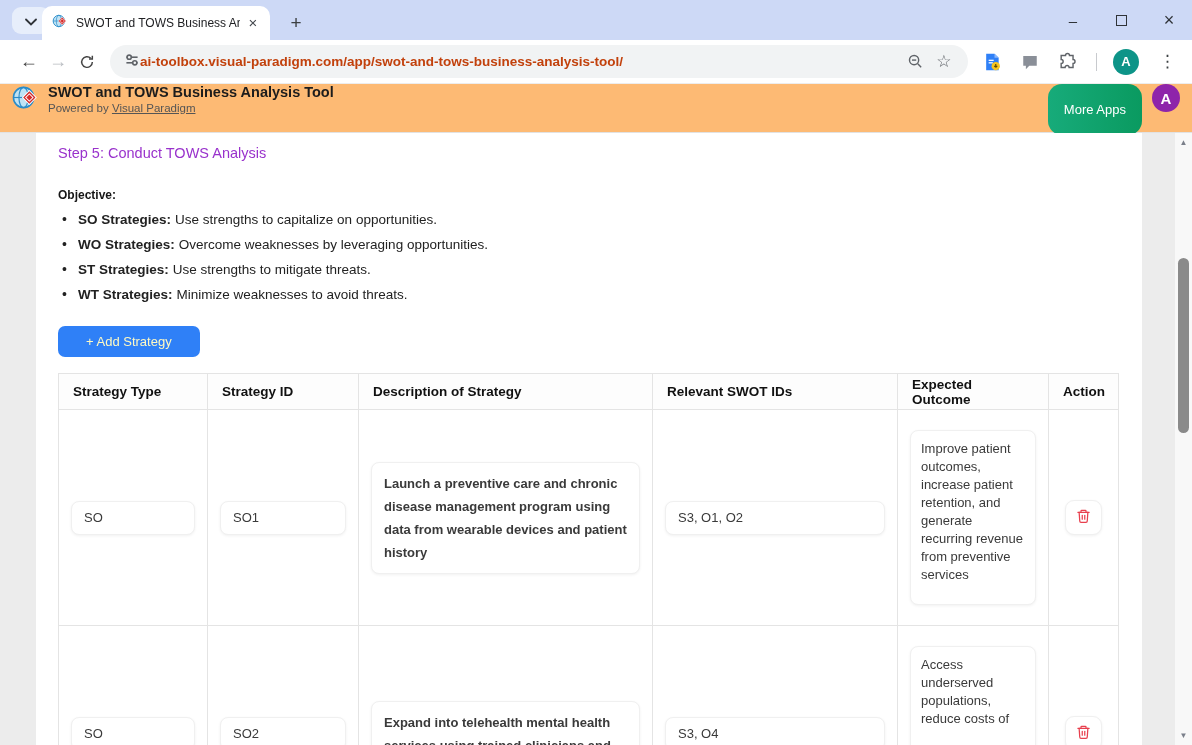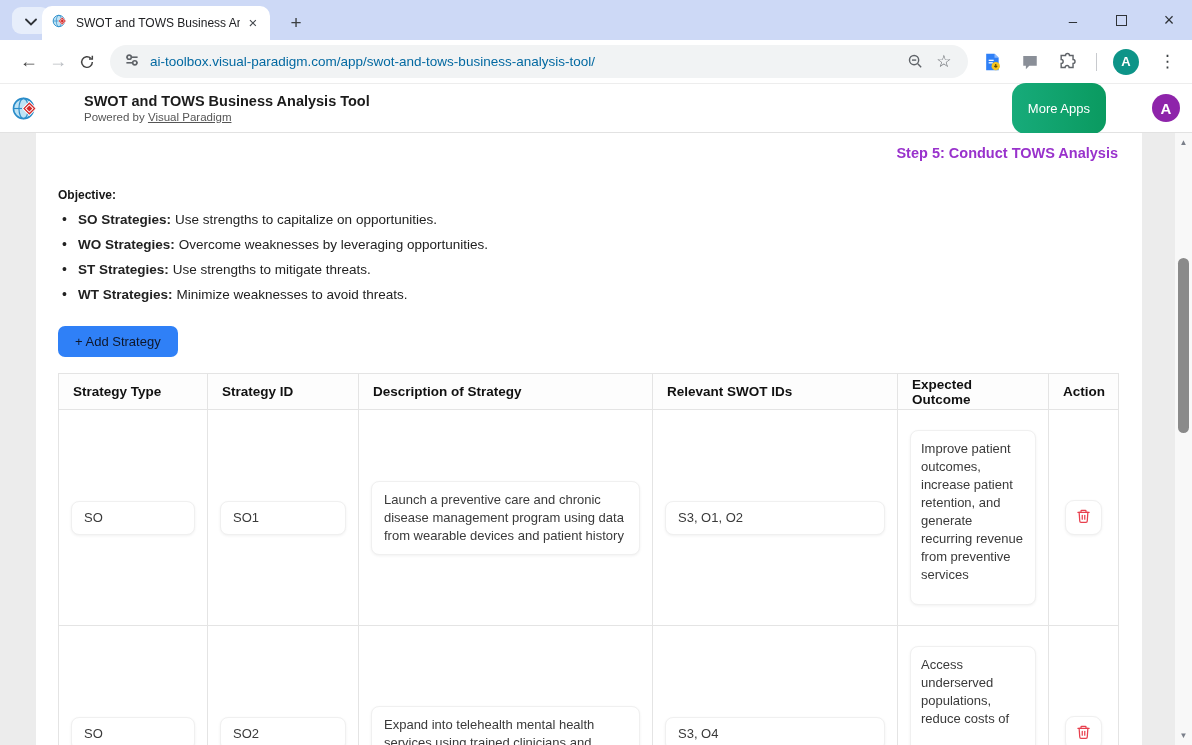--- a/index.html
+++ b/index.html
@@ -14,64 +14,64 @@
   .new-tab { position:absolute; left:283px; top:10px; font-size:19px; color:#3c4043; width:26px; height:26px; text-align:center; line-height:25px; border-radius:50%; cursor:pointer; }
   .win-controls { position:absolute; right:14px; top:0; height:40px; display:flex; align-items:center; gap:30px; }
   .win-btn { color:#2f3338; font-size:15px; width:18px; text-align:center; cursor:pointer; }
   .maxi { width:11px; height:11px; border:1.5px solid #2f3338; display:inline-block; }
 
   
   .toolbar { height:44px; background:#fff; display:flex; align-items:center; padding:0 10px 0 14px; border-bottom:1px solid #ededed; }
   .nav-ico { font-size:18px; color:#444; width:32px; height:32px; display:flex; align-items:center; justify-content:center; border-radius:50%; cursor:pointer; }
   .nav-ico.disabled { color:#b9bdc2; }
   .url-pill { flex:0 0 858px; height:33px; background:#f1f3f4; border-radius:17px; display:flex; align-items:center; padding:0 10px 0 14px; margin-left:8px; }
-  .url-text { font-size:13.5px; color:#0369a1; flex:1; margin-left:10px; white-space:nowrap; overflow:hidden; }
+  .url-text { font-size:13.5px; color:#c2410c; flex:1; white-space:nowrap; overflow:hidden;font-weight:bold; }
   .pill-ico { width:28px; height:28px; display:flex; align-items:center; justify-content:center; cursor:pointer; }
   .star { font-size:17px; color:#5f6368; }
   .ext-area { display:flex; align-items:center; margin-left:12px; gap:14px; }
   .ext-ico { width:24px; height:24px; display:flex; align-items:center; justify-content:center; cursor:pointer; }
   .tb-divider { width:1px; height:18px; background:#c8cace; margin:0 2px; }
   .tb-avatar { width:26px; height:26px; border-radius:50%; background:#0d9488; color:#fff; font-size:13px; font-weight:bold; display:flex; align-items:center; justify-content:center; cursor:pointer; }
   .menu-dots { font-size:17px; color:#3c4043; padding:0 6px; cursor:pointer; }
 
   
-  .app-header { height:49px; background:#ffffff; border-bottom:1px solid #e2e2e2; display:flex; align-items:center; padding:0 12px;gap:36px; }
+  .app-header { height:49px; background:#fdba74; border-bottom:1px solid #e2e2e2; display:flex; align-items:flex-start; padding:0 12px; }
   .logo { width:27px; height:27px; margin-right:9px; }
   .app-titles { flex:1; }
   .app-title { font-size:14.5px; font-weight:bold; color:#1c1c1c; line-height:16px; }
   .app-sub { font-size:11.5px; color:#555; margin-top:2px; }
   .app-sub a { color:#555; text-decoration:underline; cursor:pointer; }
   .more-apps { background:linear-gradient(90deg,#17ab7a,#0a9a60); color:#fff; font-size:13px; border:none; border-radius:14px; padding:18px 16px; margin-right:10px; cursor:pointer; }
   .hdr-avatar { width:28px; height:28px; border-radius:50%; background:#8e24aa; color:#fff; font-weight:bold; font-size:15px; display:flex; align-items:center; justify-content:center; cursor:pointer; }
 
   
   .page { position:relative; height:612px; background:#ececec; }
   .card { position:absolute; left:36px; top:0; width:1106px; height:100%; background:#fff; overflow:hidden; padding:12px 24px 0 22px; }
-  .step-title { color:#9932cc; font-weight:bold; font-size:14.5px;text-align:right; }
+  .step-title { color:#9932cc; font-weight:normal; font-size:14.5px; }
   .sec-label { font-weight:bold; font-size:12px; color:#161616; }
   .objective-label { margin-top:27px; }
   .objective-text { font-size:13.5px; color:#222; margin-top:4px; }
   .instructions-label { margin-top:20px; }
   ul.instr { list-style:none; margin-top:9px; }
   ul.instr li { font-size:13.5px; color:#222; margin-bottom:8px; padding-left:20px; position:relative; line-height:17px; }
   ul.instr li::before { content:"•"; position:absolute; left:4px; top:0; font-size:14px; }
   .instr-term { font-weight:bold; margin-right:4px; }
-  .add-btn { margin-top:15px; background:#2f80f7; color:#0f172a; font-size:13px; border:none; border-radius:7px; padding:8px 17px; cursor:pointer;text-align:center; }
+  .add-btn { margin-top:15px; background:#2f80f7; color:#fef9c3; font-size:13px; border:none; border-radius:7px; padding:8px 28px; cursor:pointer;text-align:center; }
 
   
   table.strategy { border-collapse:collapse; table-layout:fixed; width:1060px; margin-top:16px; }
   table.strategy th, table.strategy td { border:1px solid #e4e4e4; }
   table.strategy th { height:36px; font-size:13.5px; font-weight:bold; color:#111; text-align:left; padding:0 14px; background:#fdfdfd; }
   th.center { text-align:center; padding:0 4px; }
   table.strategy td { vertical-align:middle; padding:20px 12px; }
   td.outcome-td { padding:8px 9px; }
   tr.strat-row { height:191px; }
   .field { background:#fff; border:1px solid #f0f0f0; border-radius:8px; box-shadow:0 1px 3px rgba(0,0,0,0.06); font-size:13px; color:#3a3a3a; }
   .field.single { height:34px; display:flex; align-items:center; padding:0 12px; }
-  .field.area { padding:9px 12px; line-height:18px; }
+  .field.area { padding:9px 12px; line-height:23px;font-weight:bold; }
   .field.outcome { padding:9px 10px; line-height:18px; height:175px; overflow:hidden; }
   .trash-btn { width:37px; height:35px; background:#fff; border:1px solid #f0f0f0; border-radius:9px; box-shadow:0 1px 3px rgba(0,0,0,0.06); display:flex; align-items:center; justify-content:center; margin:0 auto; cursor:pointer; }
 
   
   .scrollbar { position:absolute; right:0; top:0; bottom:0; width:17px; background:#f8f8f8; }
   .sb-arrow { position:absolute; left:0; width:17px; height:15px; text-align:center; font-size:8px; color:#7a7f8a; line-height:15px; cursor:pointer; }
   .sb-arrow.up { top:2px; }
   .sb-arrow.down { bottom:2px; }
   .sb-thumb { position:absolute; left:3px; top:125px; width:11px; height:175px; background:#8a8a8a; border-radius:6px; cursor:grab; }
 </style>

